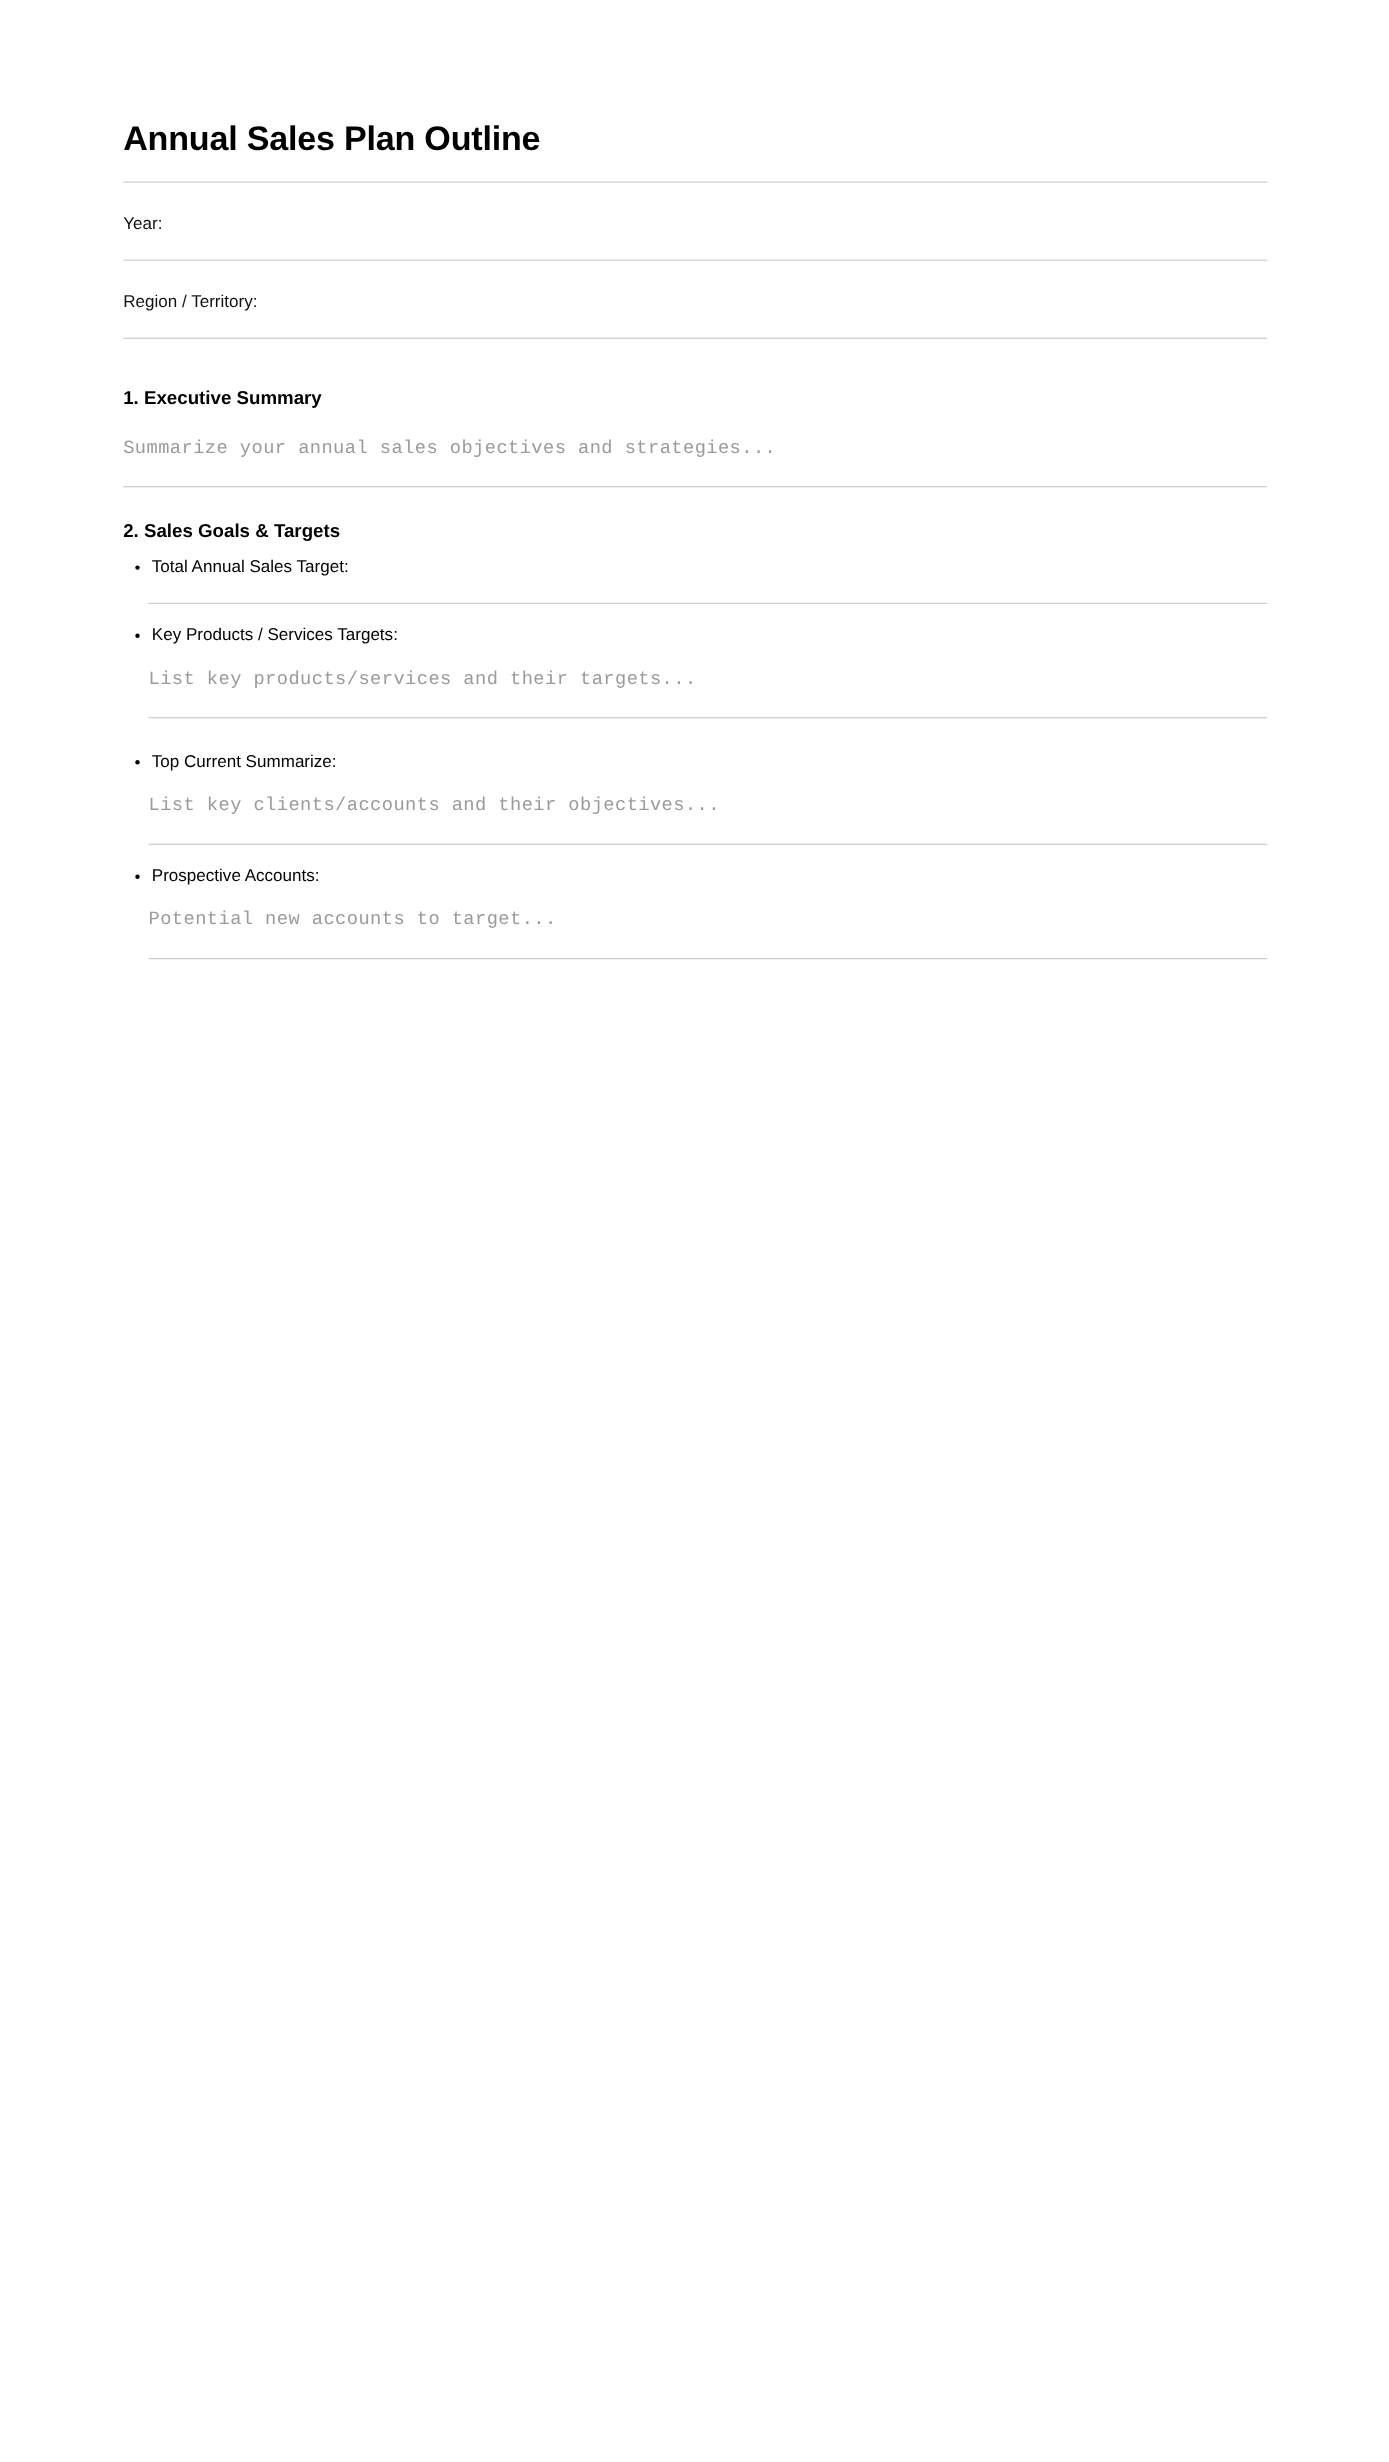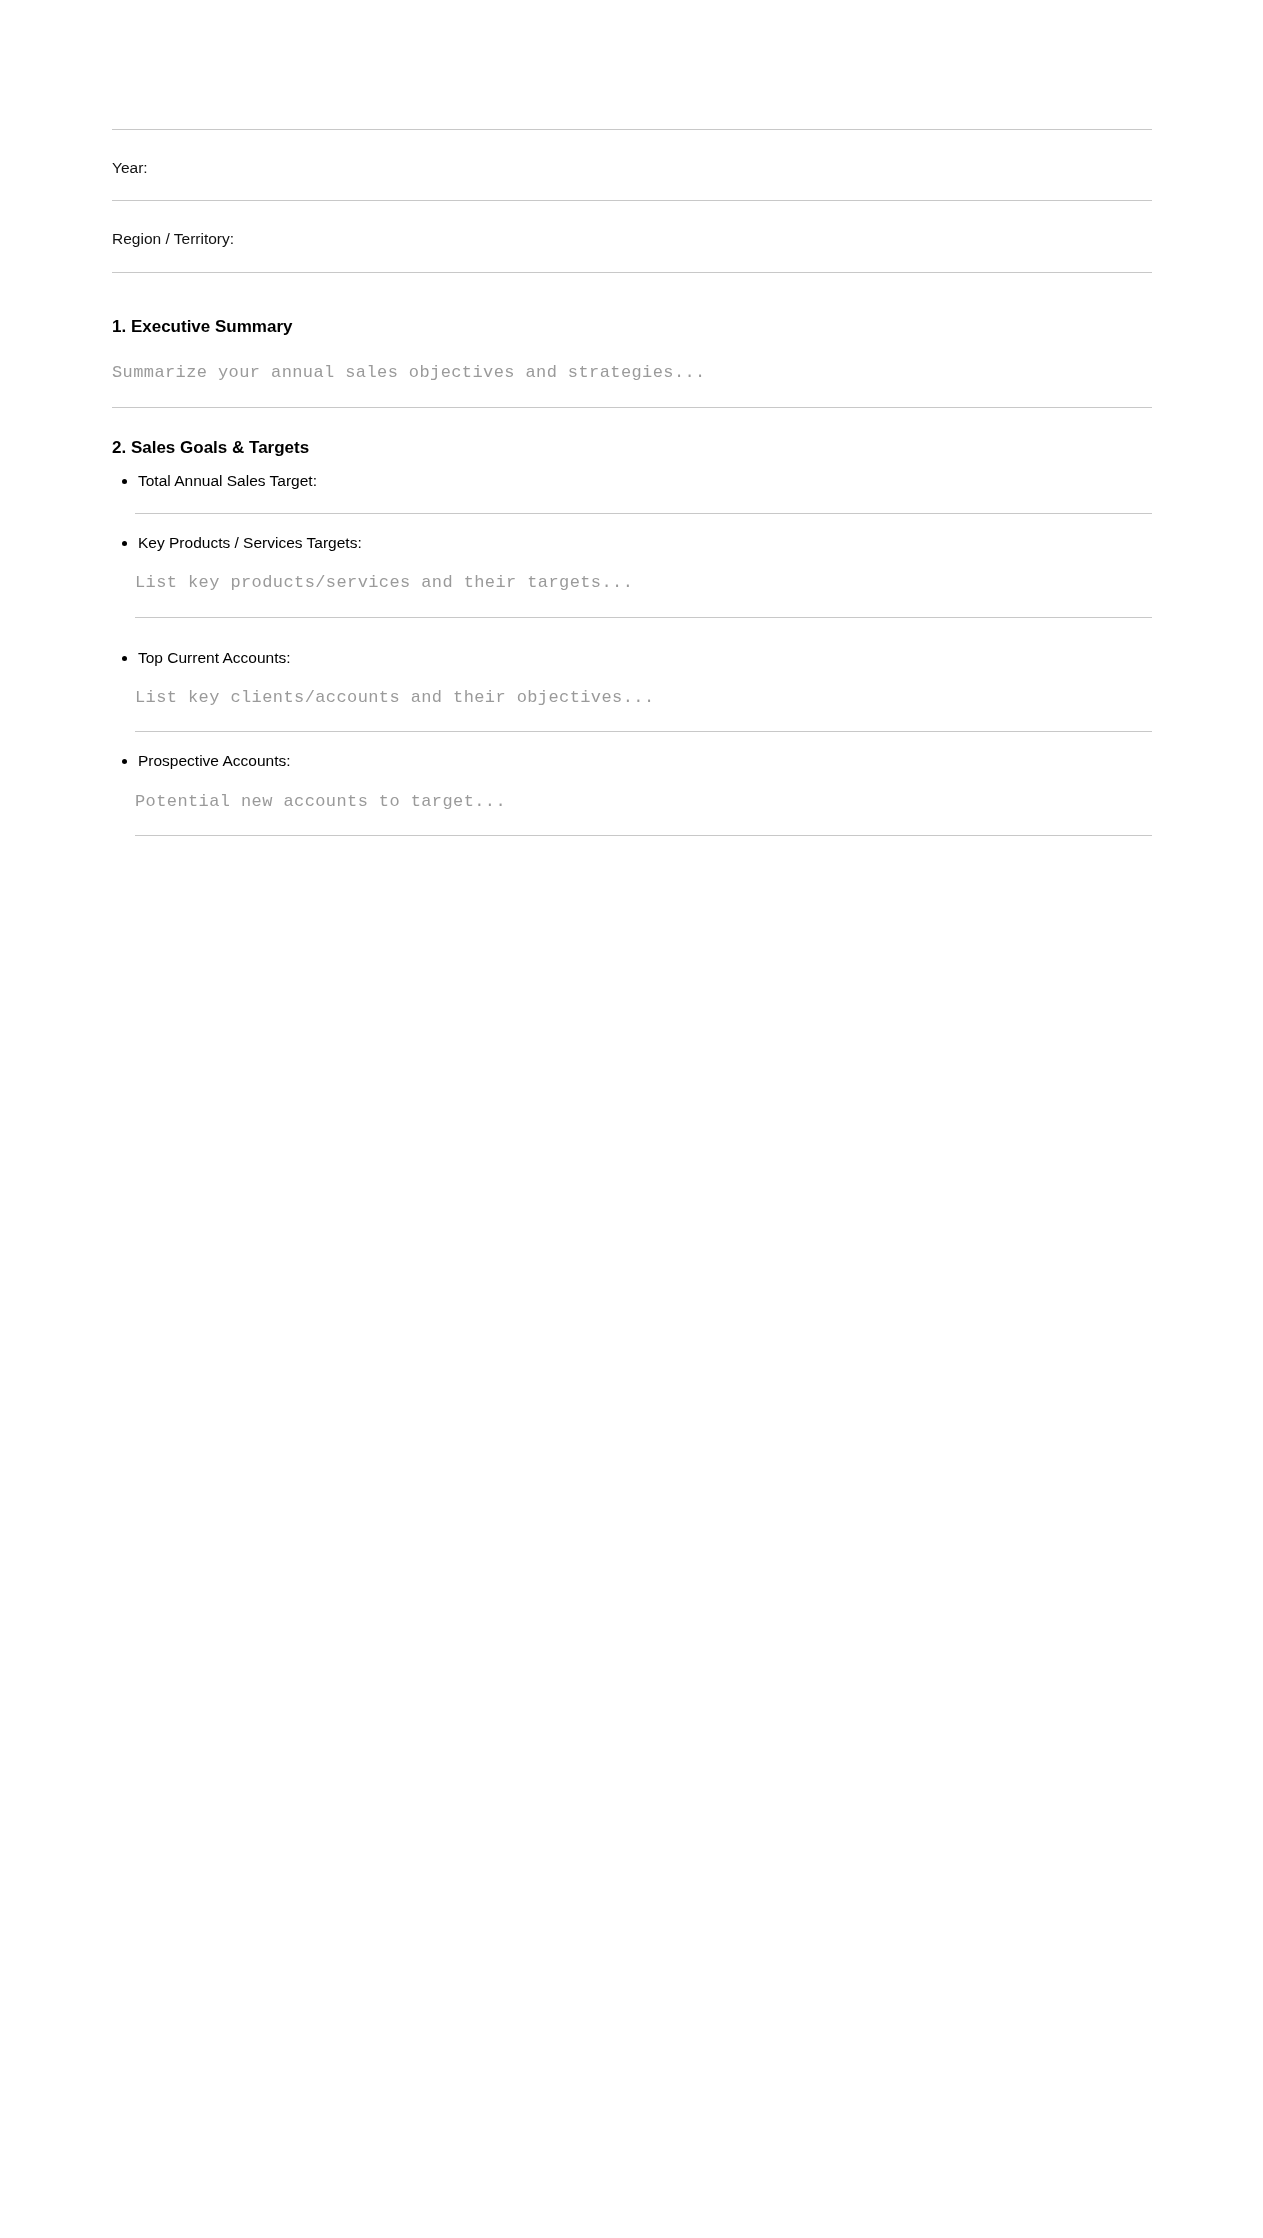--- a/index.html
+++ b/index.html
@@ -88,20 +88,21 @@
   .gap-after-rule {
     height: 17px;
   }
 </style>
 </head>
 <body>
 
 <div class="page">
   <div class="content">
 
+    <h1 class="doc-title">Annual Sales Plan Outline</h1>
 
     <div class="field-block">
       <hr class="rule">
     </div>
 
     <div class="field-block">
       <div class="field-label">Year:</div>
       <hr class="rule">
     </div>
 
@@ -133,21 +134,21 @@
         </li>
       </ul>
       <div class="placeholder sub">List key products/services and their targets...</div>
       <hr class="rule indent">
     </div>
 
     <div class="section">
 
       <ul class="bullets">
         <li>
-          <span class="li-text">Top Current Accounts:</span>
+          <span class="li-text">Top Current Summarize:</span>
         </li>
       </ul>
       <div class="placeholder sub">List key clients/accounts and their objectives...</div>
       <hr class="rule indent">
       <div class="gap-after-rule"></div>
 
       <ul class="bullets">
         <li>
           <span class="li-text">Prospective Accounts:</span>
         </li>

